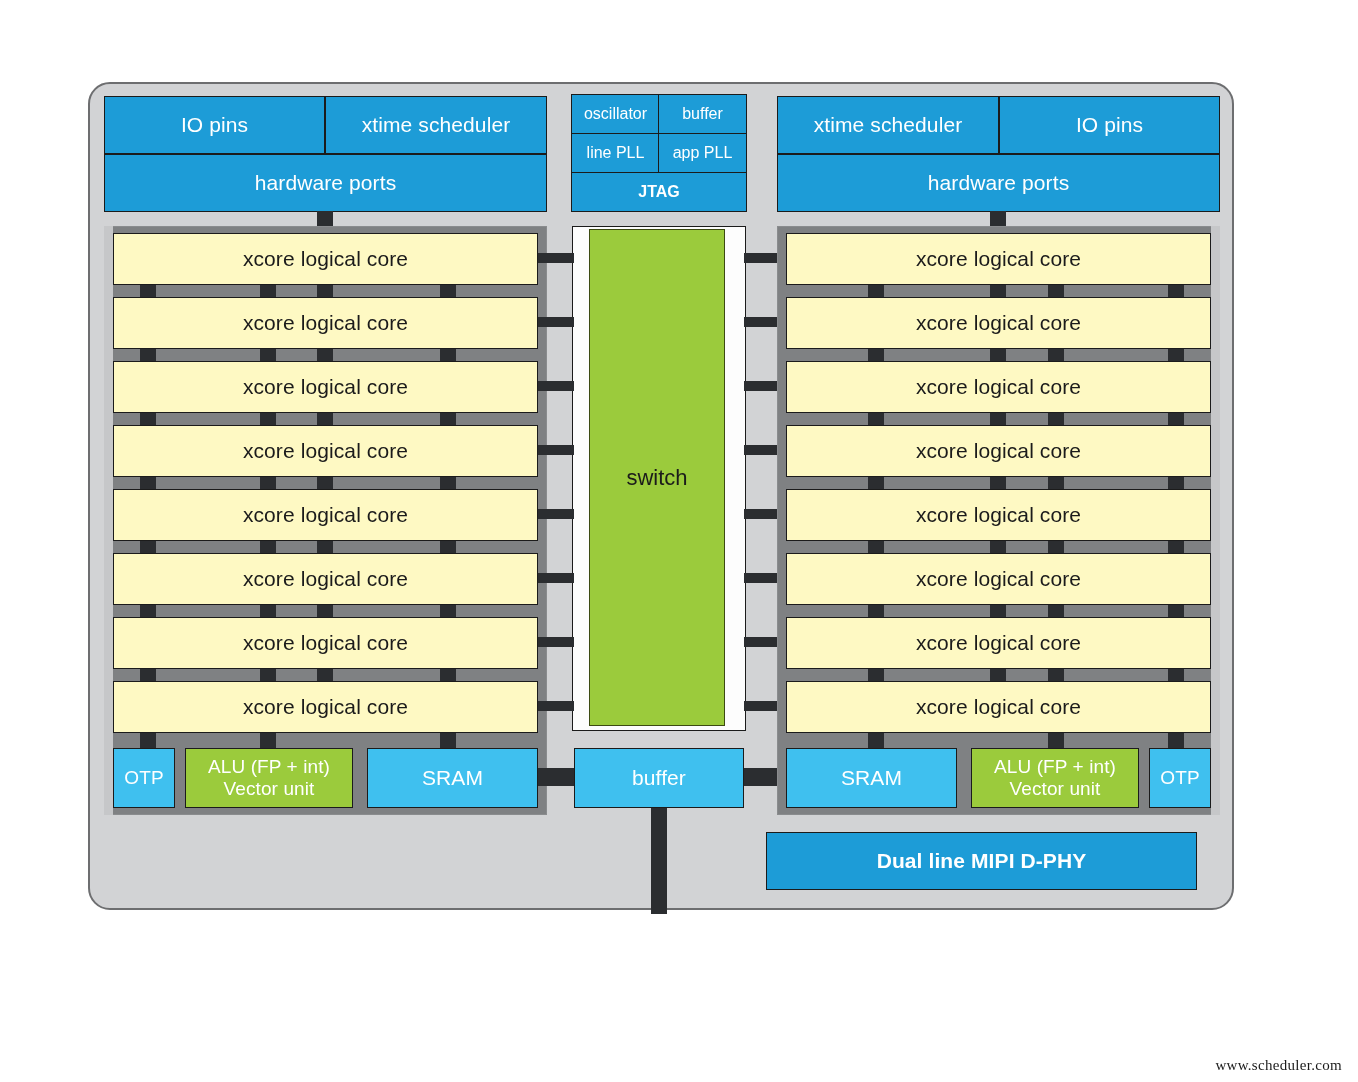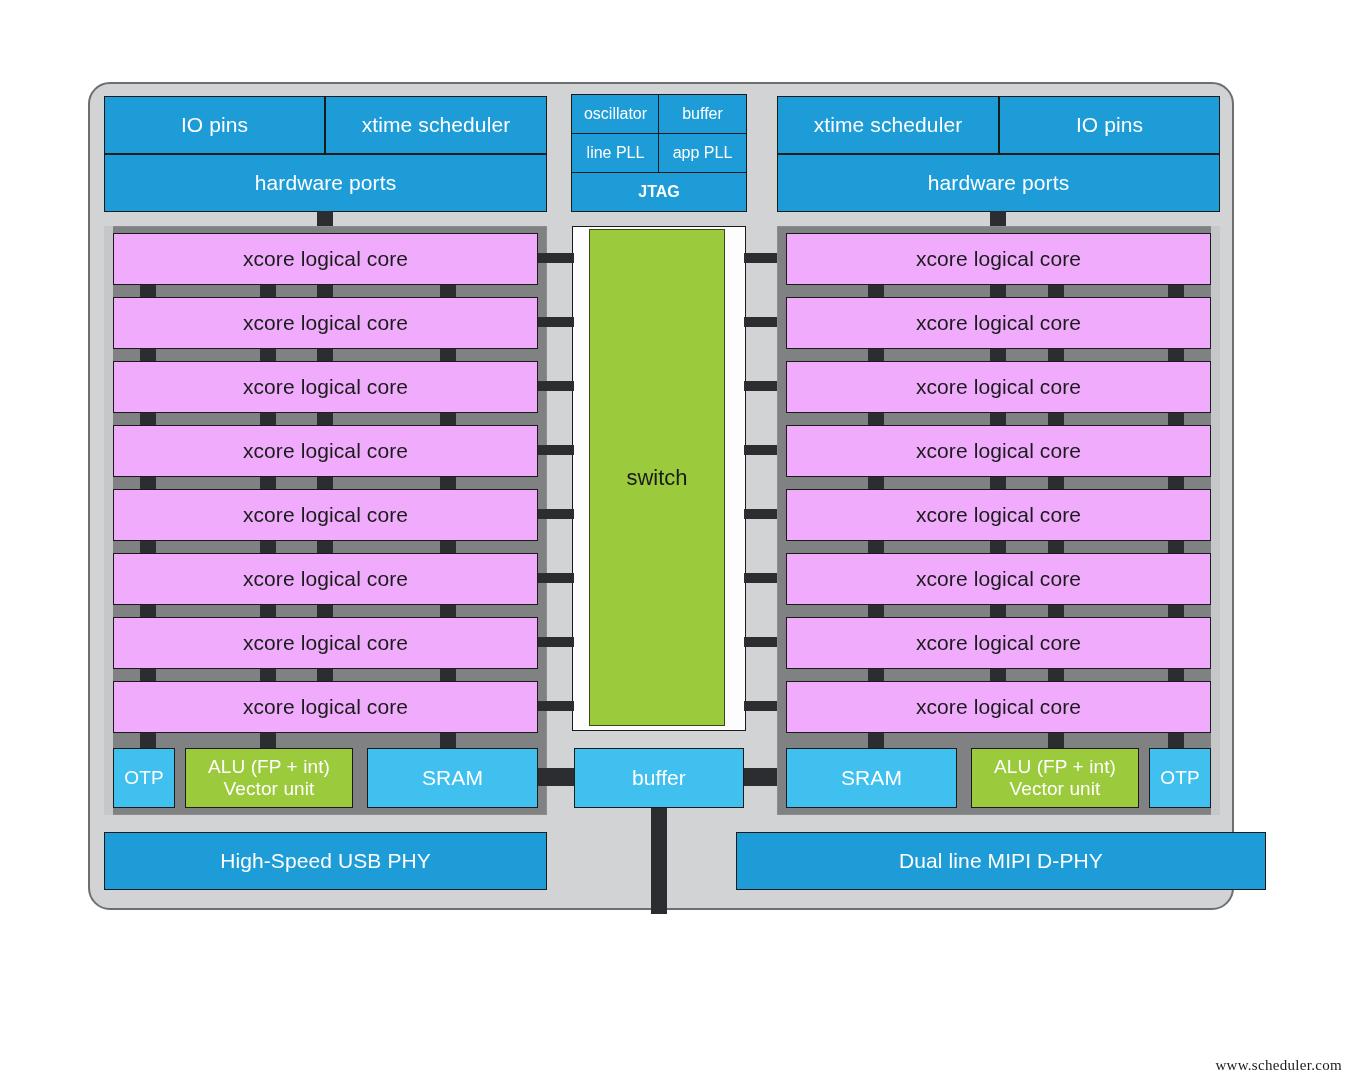--- a/index.html
+++ b/index.html
@@ -29,21 +29,21 @@
     display:flex;align-items:center;justify-content:center;
     text-align:center;
     line-height:1.18;
     color:#ffffff;
     font-size:21px;
     letter-spacing:.1px;
   }
   .blue{background:#1d9cd7;}
   .lblue{background:#3fc0ef;}
   .green{background:#9bcb3c;}
-  .white{background:#f0abfc;color:#1b1b1b;}
+  .white{background:#fef9c3;color:#1b1b1b;}
   .dgray{background:#6d6e70;}
 
   
   .panel{
     position:absolute;
     background:#7f8183;
     box-sizing:border-box;
     border:1px solid #8a8c8e;
   }
   .panel-edge{
@@ -189,23 +189,20 @@
   <div class="blk green" style="left:185px;top:748px;width:168px;height:60px;font-size:19px;flex-direction:column;">
     <span>ALU (FP + int)</span>
     <span>Vector unit</span>
   </div>
   <div class="blk lblue" style="left:367px;top:748px;width:171px;height:60px;">
     <span>SRAM</span>
   </div>
 
   <div class="conn" style="left:538px;top:768px;width:36px;height:18px;"></div>
 
-  <div class="blk blue" style="left:104px;top:832px;width:443px;height:58px;">
-    <span>High-Speed USB PHY</span>
-  </div>
 
   <div class="clkgrid">
     <div class="cell">
       <span>oscillator</span>
     </div>
     <div class="cell">
       <span>buffer</span>
     </div>
     <div class="cell">
       <span>line PLL</span>
@@ -331,20 +328,20 @@
     <span>SRAM</span>
   </div>
   <div class="blk green" style="left:971px;top:748px;width:168px;height:60px;font-size:19px;flex-direction:column;">
     <span>ALU (FP + int)</span>
     <span>Vector unit</span>
   </div>
   <div class="blk lblue" style="left:1149px;top:748px;width:62px;height:60px;font-size:19px;">
     <span>OTP</span>
   </div>
 
-  <div class="blk blue" style="left:736px;top:832px;width:530px;height:58px;">
+  <div class="blk blue" style="left:766px;top:832px;width:431px;height:58px;font-weight:bold;">
     <span>Dual line MIPI D-PHY</span>
   </div>
 
 
   <div class="wm">www.scheduler.com</div>
 
 </div>
 
 </body></html>

